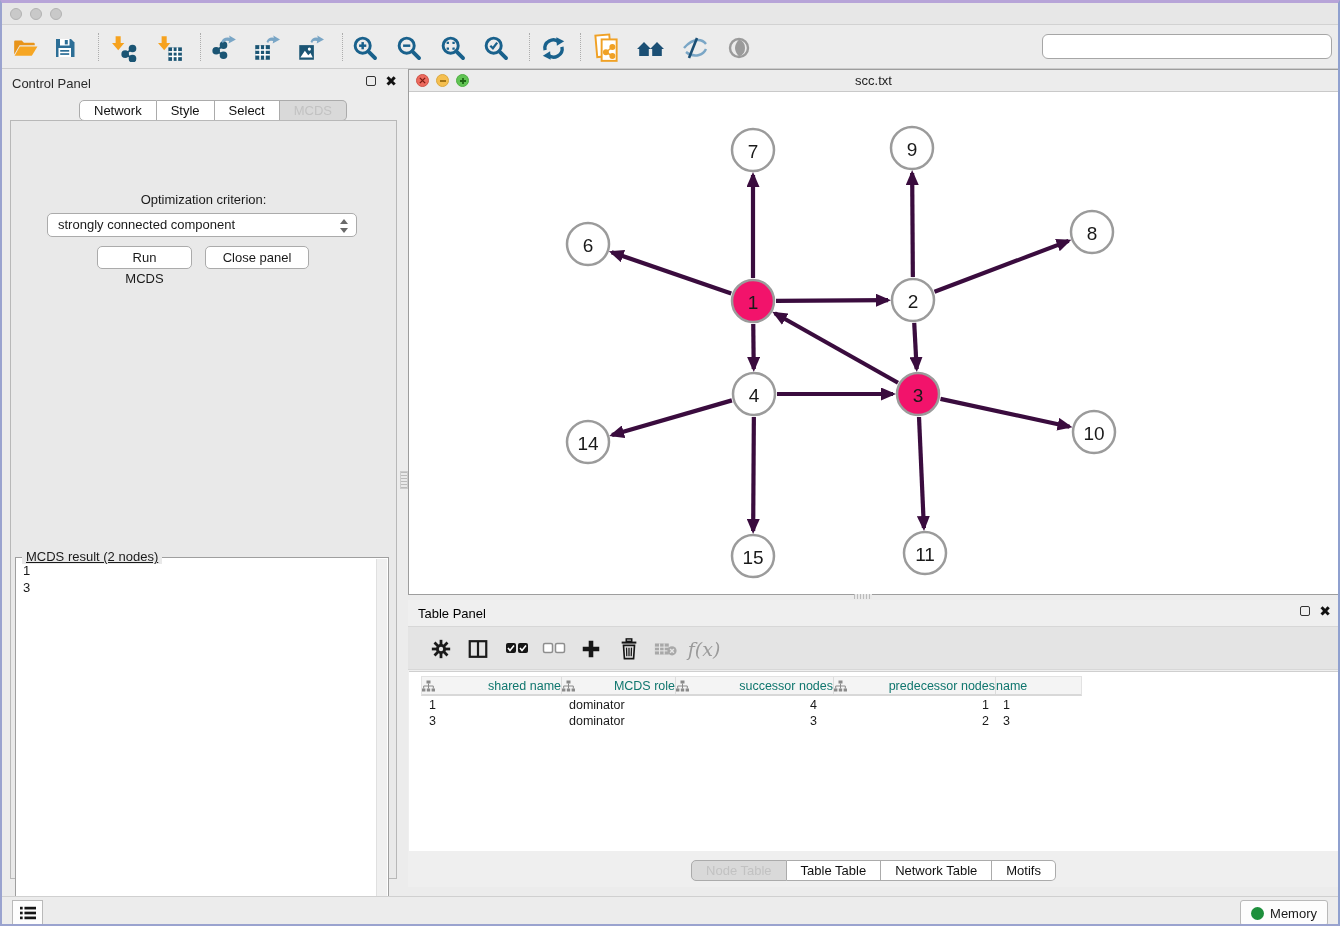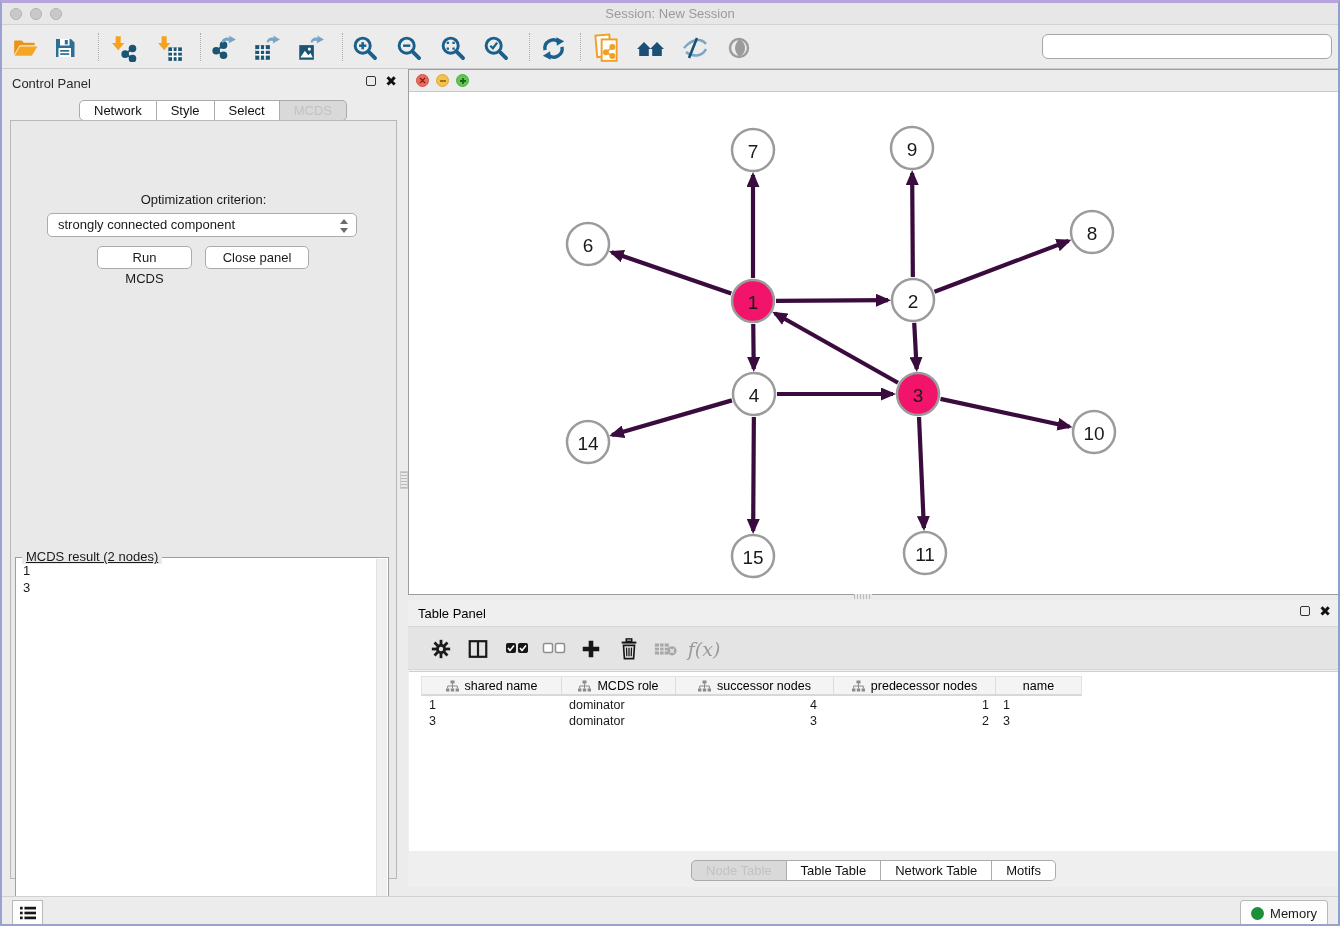--- a/index.html
+++ b/index.html
@@ -68,21 +68,21 @@
     background:repeating-linear-gradient(90deg,#bbb 0 1px, #e9e9e9 1px 3px); }
   
   #table-panel { position:absolute; left:406px; top:597px; width:931px; height:287px; background:#efefef; }
   #tp-title { position:absolute; left:10px; top:6px; font-size:13px; color:#000000; }
   #tp-toolbar { position:absolute; left:0; top:26px; width:100%; height:44px; background:#e4e4e4; border-top:1px solid #d7d7d7; border-bottom:1px solid #d7d7d7; }
   .tpbtn { position:absolute; top:7px; width:30px; height:30px; display:flex; align-items:center; justify-content:center; }
   .fx { font-family:"DejaVu Serif","Liberation Serif",serif; font-style:italic; font-size:19px; color:#9a9a9a; }
   #tp-table { position:absolute; left:1px; top:71px; right:1px; bottom:36px; background:#fff; border-top:1px solid #cfcfcf; }
   #thead { position:absolute; left:12px; top:4px; height:20px; display:flex;
     background:#f4f4f4; border:1px solid #e2e2e2; border-bottom:2px solid #d8d8d8; }
-  .th { display:flex; align-items:center; justify-content:center; gap:6px; font-size:12.5px; color:#000000;
+  .th { display:flex; align-items:center; justify-content:space-between; gap:6px; font-size:12.5px; color:#0f766e;
     border-right:1px solid #dcdcdc; height:100%; }
   .th:last-child { border-right:none; }
   #tbody { position:absolute; left:12px; top:26px; right:0; }
   .trow { display:flex; height:16px; font-size:12.5px; }
   .td { overflow:hidden; white-space:nowrap; }
   
   #tp-tabs { position:absolute; left:0; right:0; bottom:6px; display:flex; justify-content:center; }
   
   #status-bar { position:absolute; left:0; top:893px; width:100%; height:33px; background:#ececec; border-top:1px solid #d0d0d0; }
   #list-btn { position:absolute; left:10px; top:3px; width:31px; height:26px; background:#fdfdfd; border:1px solid #b9b9b9; display:flex; align-items:center; justify-content:center; }
@@ -93,21 +93,20 @@
 </style>
 </head>
 <body>
 
 <div id="titlebar">
   <div class="lights">
     <span class="light"></span>
     <span class="light"></span>
     <span class="light"></span>
   </div>
-  <div id="window-title">Session: New Session</div>
 </div>
 
 <div id="main-toolbar">
   <span class="tbtn" style="left:8px">
     <svg width="26" height="26" viewBox="0 0 24 24">
       <path d="M2 18 L2 6 Q2 5 3 5 L9 5 L11 7.2 L20 7.2 Q21 7.2 21 8.2 L21 9.5 L7 9.5 Z" fill="#e8941a"></path>
       <path d="M7.2 10.5 L23.5 10.5 L18.6 18.6 Q18.2 19.2 17.4 19.2 L2.4 19.2 Z" fill="#f6a623"></path>
     </svg>
   </span>
   <span class="tbtn" style="left:48px">
@@ -314,20 +313,21 @@
         <svg width="8" height="8" viewBox="0 0 8 8">
             <path d="M1 4 H7" stroke="#9a6c10" stroke-width="1.8"></path>
           </svg>
       </span>
       <span class="nw-light" style="background:#61c454;border:1px solid #4faf43">
         <svg width="8" height="8" viewBox="0 0 8 8">
             <path d="M4 1 V7 M1 4 H7" stroke="#1d6615" stroke-width="1.8"></path>
           </svg>
       </span>
     </span>
+    <div id="nw-title">scc.txt</div>
   </div>
   <div id="nw-canvas">
     <svg id="graph" width="929" height="502">
         <defs>
           <marker id="arrow" markerWidth="15" markerHeight="13" refX="12" refY="6.5" orient="auto" markerUnits="userSpaceOnUse">
             <path d="M0,0 L15,6.5 L0,13 Z" fill="#3a0c3e"></path>
           </marker>
         </defs>
         <line x1="344" y1="186" x2="344" y2="83" stroke="#3a0c3e" stroke-width="4.2" marker-end="url(#arrow)"></line>
         <line x1="322.2606252742353" y1="201.4900341856449" x2="202.6297551367008" y2="160.1630063199512" stroke="#3a0c3e" stroke-width="4.2" marker-end="url(#arrow)"></line>

